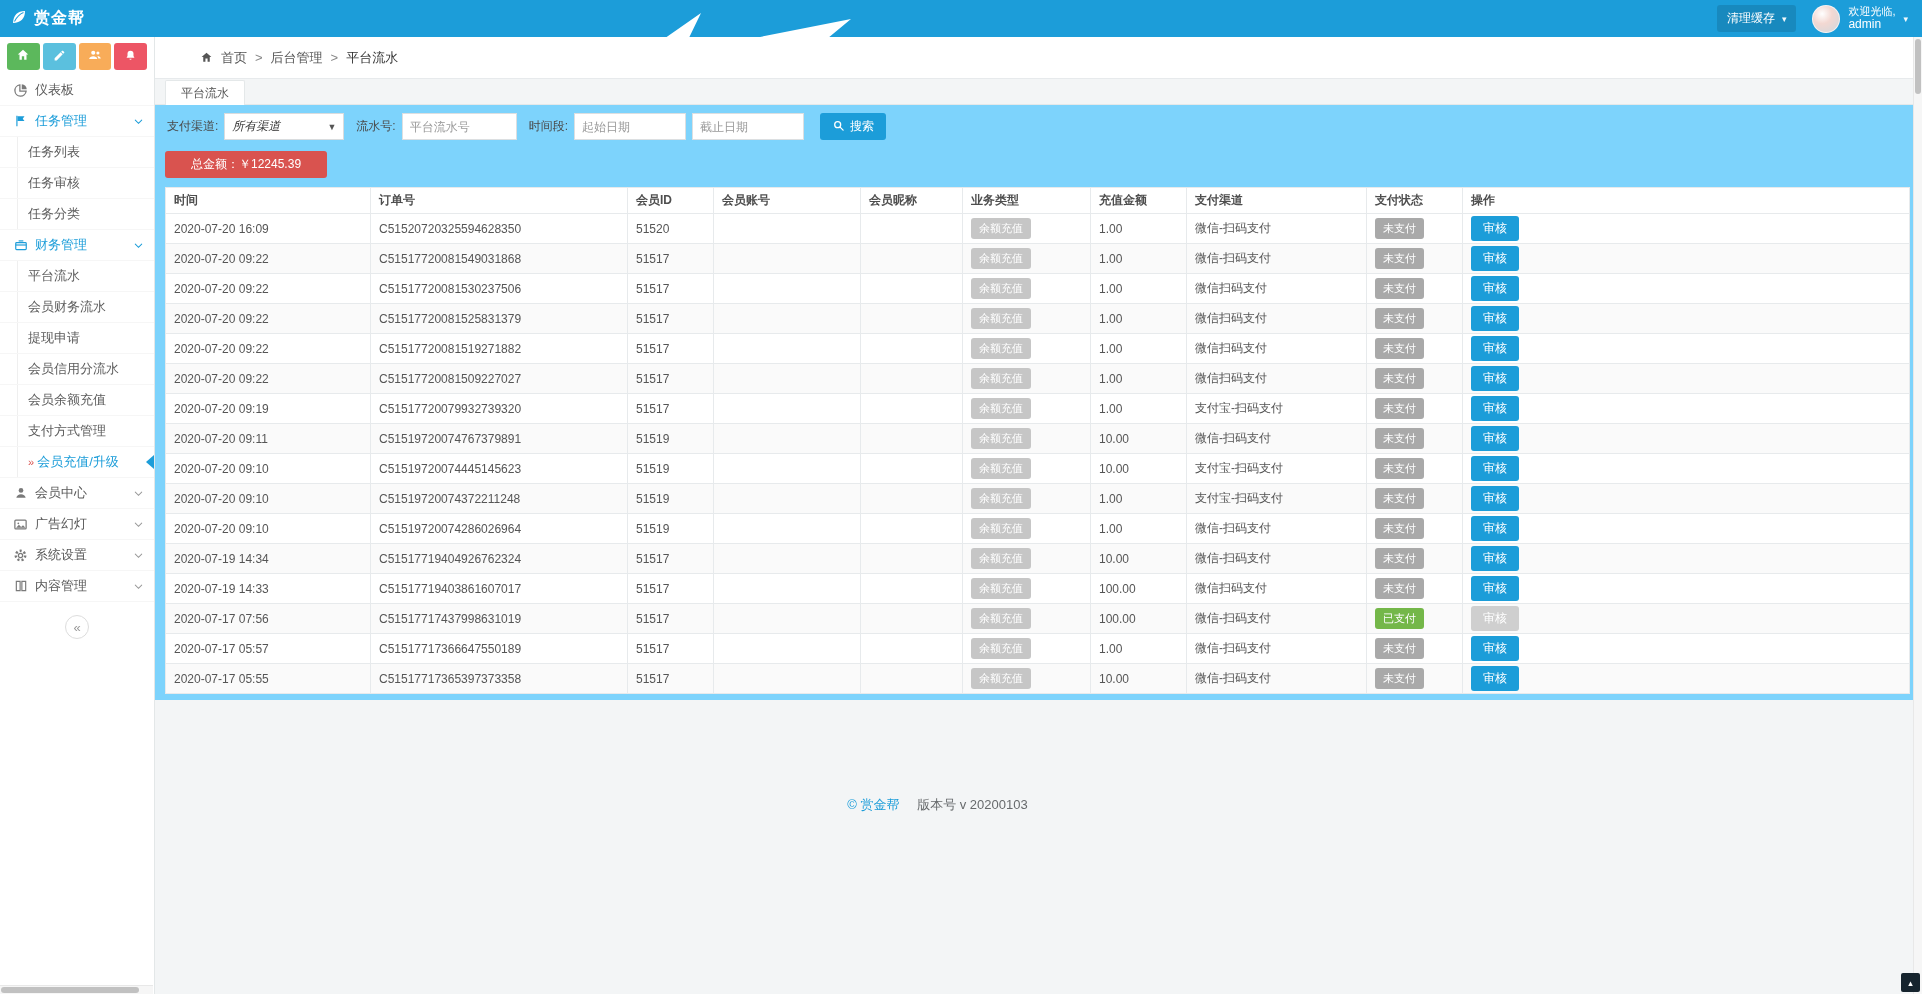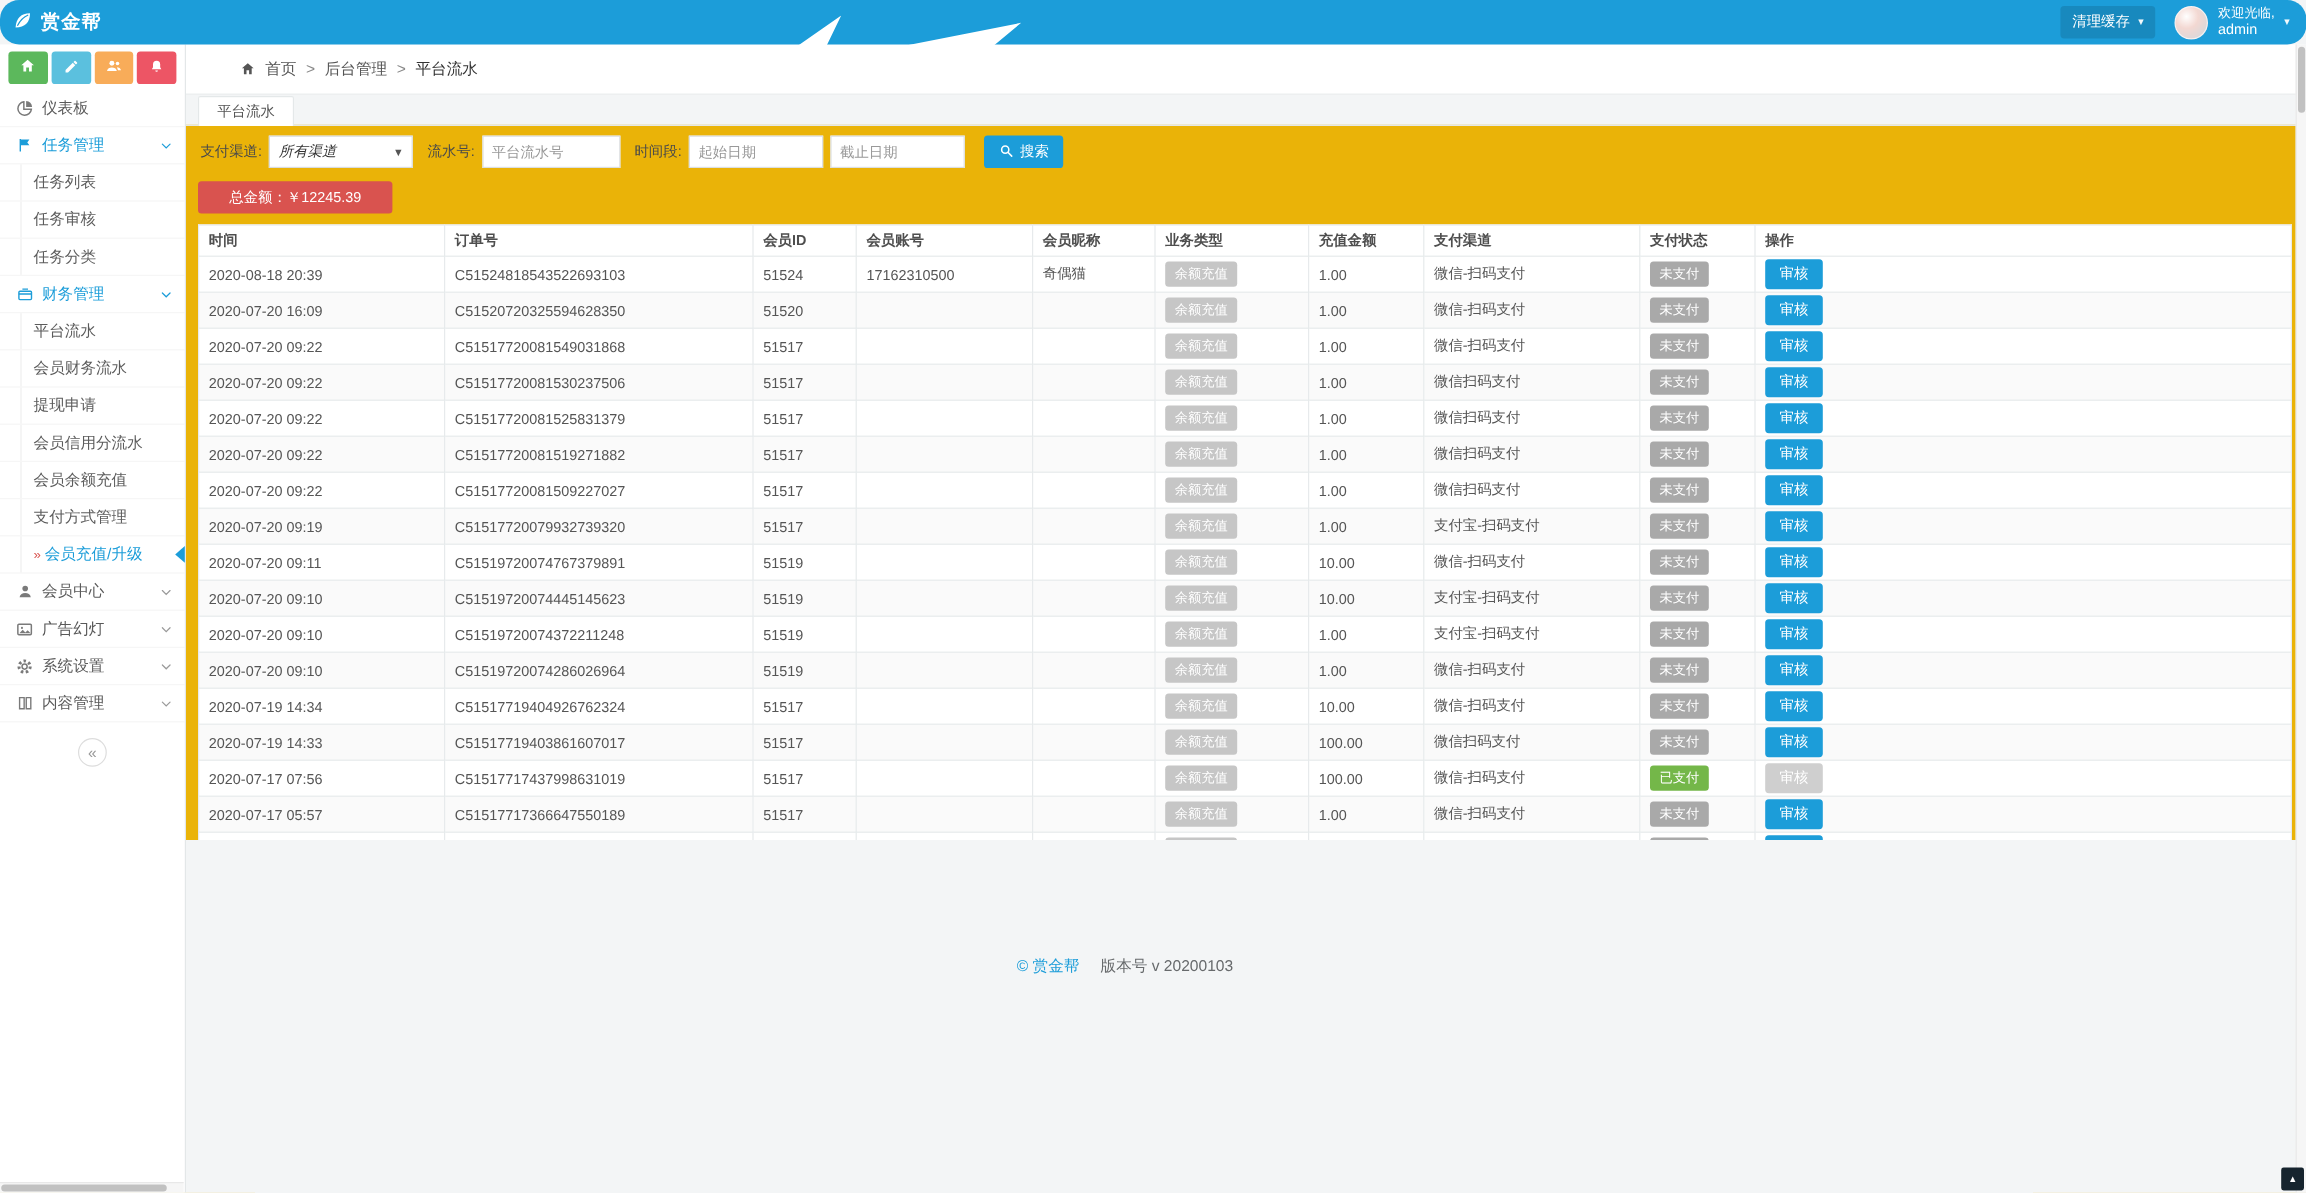--- a/index.html
+++ b/index.html
@@ -1,20 +1,20 @@
 <!DOCTYPE html>
 <html><head>
 <meta charset="utf-8">
 <style>
   *{margin:0;padding:0;box-sizing:border-box;}
   html,body{width:1922px;height:994px;overflow:hidden;}
   body{font-family:"Liberation Sans","DejaVu Sans",sans-serif;background:#f3f5f6;position:relative;font-size:13px;}
 
   
-  .topbar{position:absolute;top:0;left:0;right:0;height:37px;background:#1c9dd9;display:flex;align-items:center;justify-content:space-between;z-index:30;border-radius:16px;}
+  .topbar{position:absolute;top:0;left:0;right:0;height:37px;background:#1c9dd9;display:flex;align-items:center;justify-content:space-between;z-index:30;}
   .brand{display:flex;align-items:center;gap:6px;padding-left:10px;color:#fff;cursor:pointer;}
   .brand-text{font-size:16px;font-weight:bold;letter-spacing:1px;}
   .topbar-right{display:flex;align-items:center;gap:16px;padding-right:14px;color:#fff;}
   .cache-btn{background:rgba(0,0,0,.12);border-radius:3px;padding:5px 10px;font-size:12px;display:flex;gap:7px;align-items:center;cursor:pointer;}
   .user-box{display:flex;align-items:center;gap:8px;cursor:pointer;}
   .avatar{width:28px;height:28px;border-radius:50%;background:radial-gradient(circle at 35% 30%,#ffffff 0%,#f3d8d2 40%,#cfd8de 100%);border:1px solid rgba(255,255,255,.65);flex:0 0 28px;}
   .welcome{display:flex;flex-direction:column;line-height:1.15;font-size:11px;}
   .welcome .uname{font-size:12px;}
   .caret{font-size:9px;opacity:.95;}
 
@@ -40,21 +40,21 @@
   
   .main{position:absolute;left:155px;top:37px;right:0;bottom:0;}
   .breadcrumb-bar{height:42px;background:#fff;border-bottom:1px solid #e7eaec;display:flex;align-items:center;gap:8px;padding-left:45px;font-size:13px;color:#555;}
   .home-icon{display:flex;color:#555;}
   .crumb.link{cursor:pointer;}
   .crumb.current{color:#333;}
   .sep{color:#888;}
   .content{position:absolute;top:42px;left:0;right:0;bottom:0;background:#f3f5f6;overflow:hidden;}
   .tabs{padding-left:10px;height:25px;display:flex;}
   .tab{background:#fff;border:1px solid #e4e8e9;border-bottom:none;padding:0 15px;font-size:12px;color:#555;display:flex;align-items:center;position:relative;top:1px;z-index:2;border-radius:2px 2px 0 0;cursor:pointer;}
-  .panel{background:#eab308;border-top:1px solid #e4e8e9;height:596px;overflow:hidden;padding:8px 10px 0;position:relative;z-index:1;}
+  .panel{background:#7dd3fc;border-top:1px solid #e4e8e9;height:596px;overflow:hidden;padding:8px 10px 0;position:relative;z-index:1;}
 
   .filter-row{display:flex;align-items:center;font-size:12px;color:#4a4a4a;gap:6px;padding-left:2px;}
   .filter-row label{margin-left:6px;}
   .f-select{width:120px;height:27px;border:1px solid #d9dcde;background:#fff;display:flex;align-items:center;justify-content:space-between;padding:0 7px;cursor:pointer;color:#333;font-style:italic;}
   .sel-arrow{font-size:9px;color:#555;}
   .f-input{width:115px;height:27px;border:1px solid #dcdfe1;padding:0 7px;font-size:12px;color:#333;font-family:inherit;outline:none;background:#fff;}
   .f-input.date{width:112px;}
   .f-input::placeholder{color:#999;}
   .search-btn{margin-left:10px;height:27px;padding:0 12px;background:#1c9dd9;border:none;border-radius:3px;color:#fff;font-size:12px;display:flex;align-items:center;gap:5px;cursor:pointer;font-family:inherit;}
 
@@ -360,32 +360,20 @@
               <th>会员昵称</th>
               <th>业务类型</th>
               <th>充值金额</th>
               <th>支付渠道</th>
               <th>支付状态</th>
               <th>操作</th>
             </tr>
         </thead>
         <tbody>
 
-            <tr>
-              <td>2020-08-18 20:39</td>
-              <td>C51524818543522693103</td>
-              <td>51524</td>
-              <td>17162310500</td>
-              <td>奇偶猫</td>
-              <td><span class="badge biz">余额充值</span></td>
-              <td>1.00</td>
-              <td>微信-扫码支付</td>
-              <td><span class="badge status">未支付</span></td>
-              <td><button class="audit-btn">审核</button></td>
-            </tr>
 
             <tr>
               <td>2020-07-20 16:09</td>
               <td>C51520720325594628350</td>
               <td>51520</td>
               <td></td>
               <td></td>
               <td><span class="badge biz">余额充值</span></td>
               <td>1.00</td>
               <td>微信-扫码支付</td>

